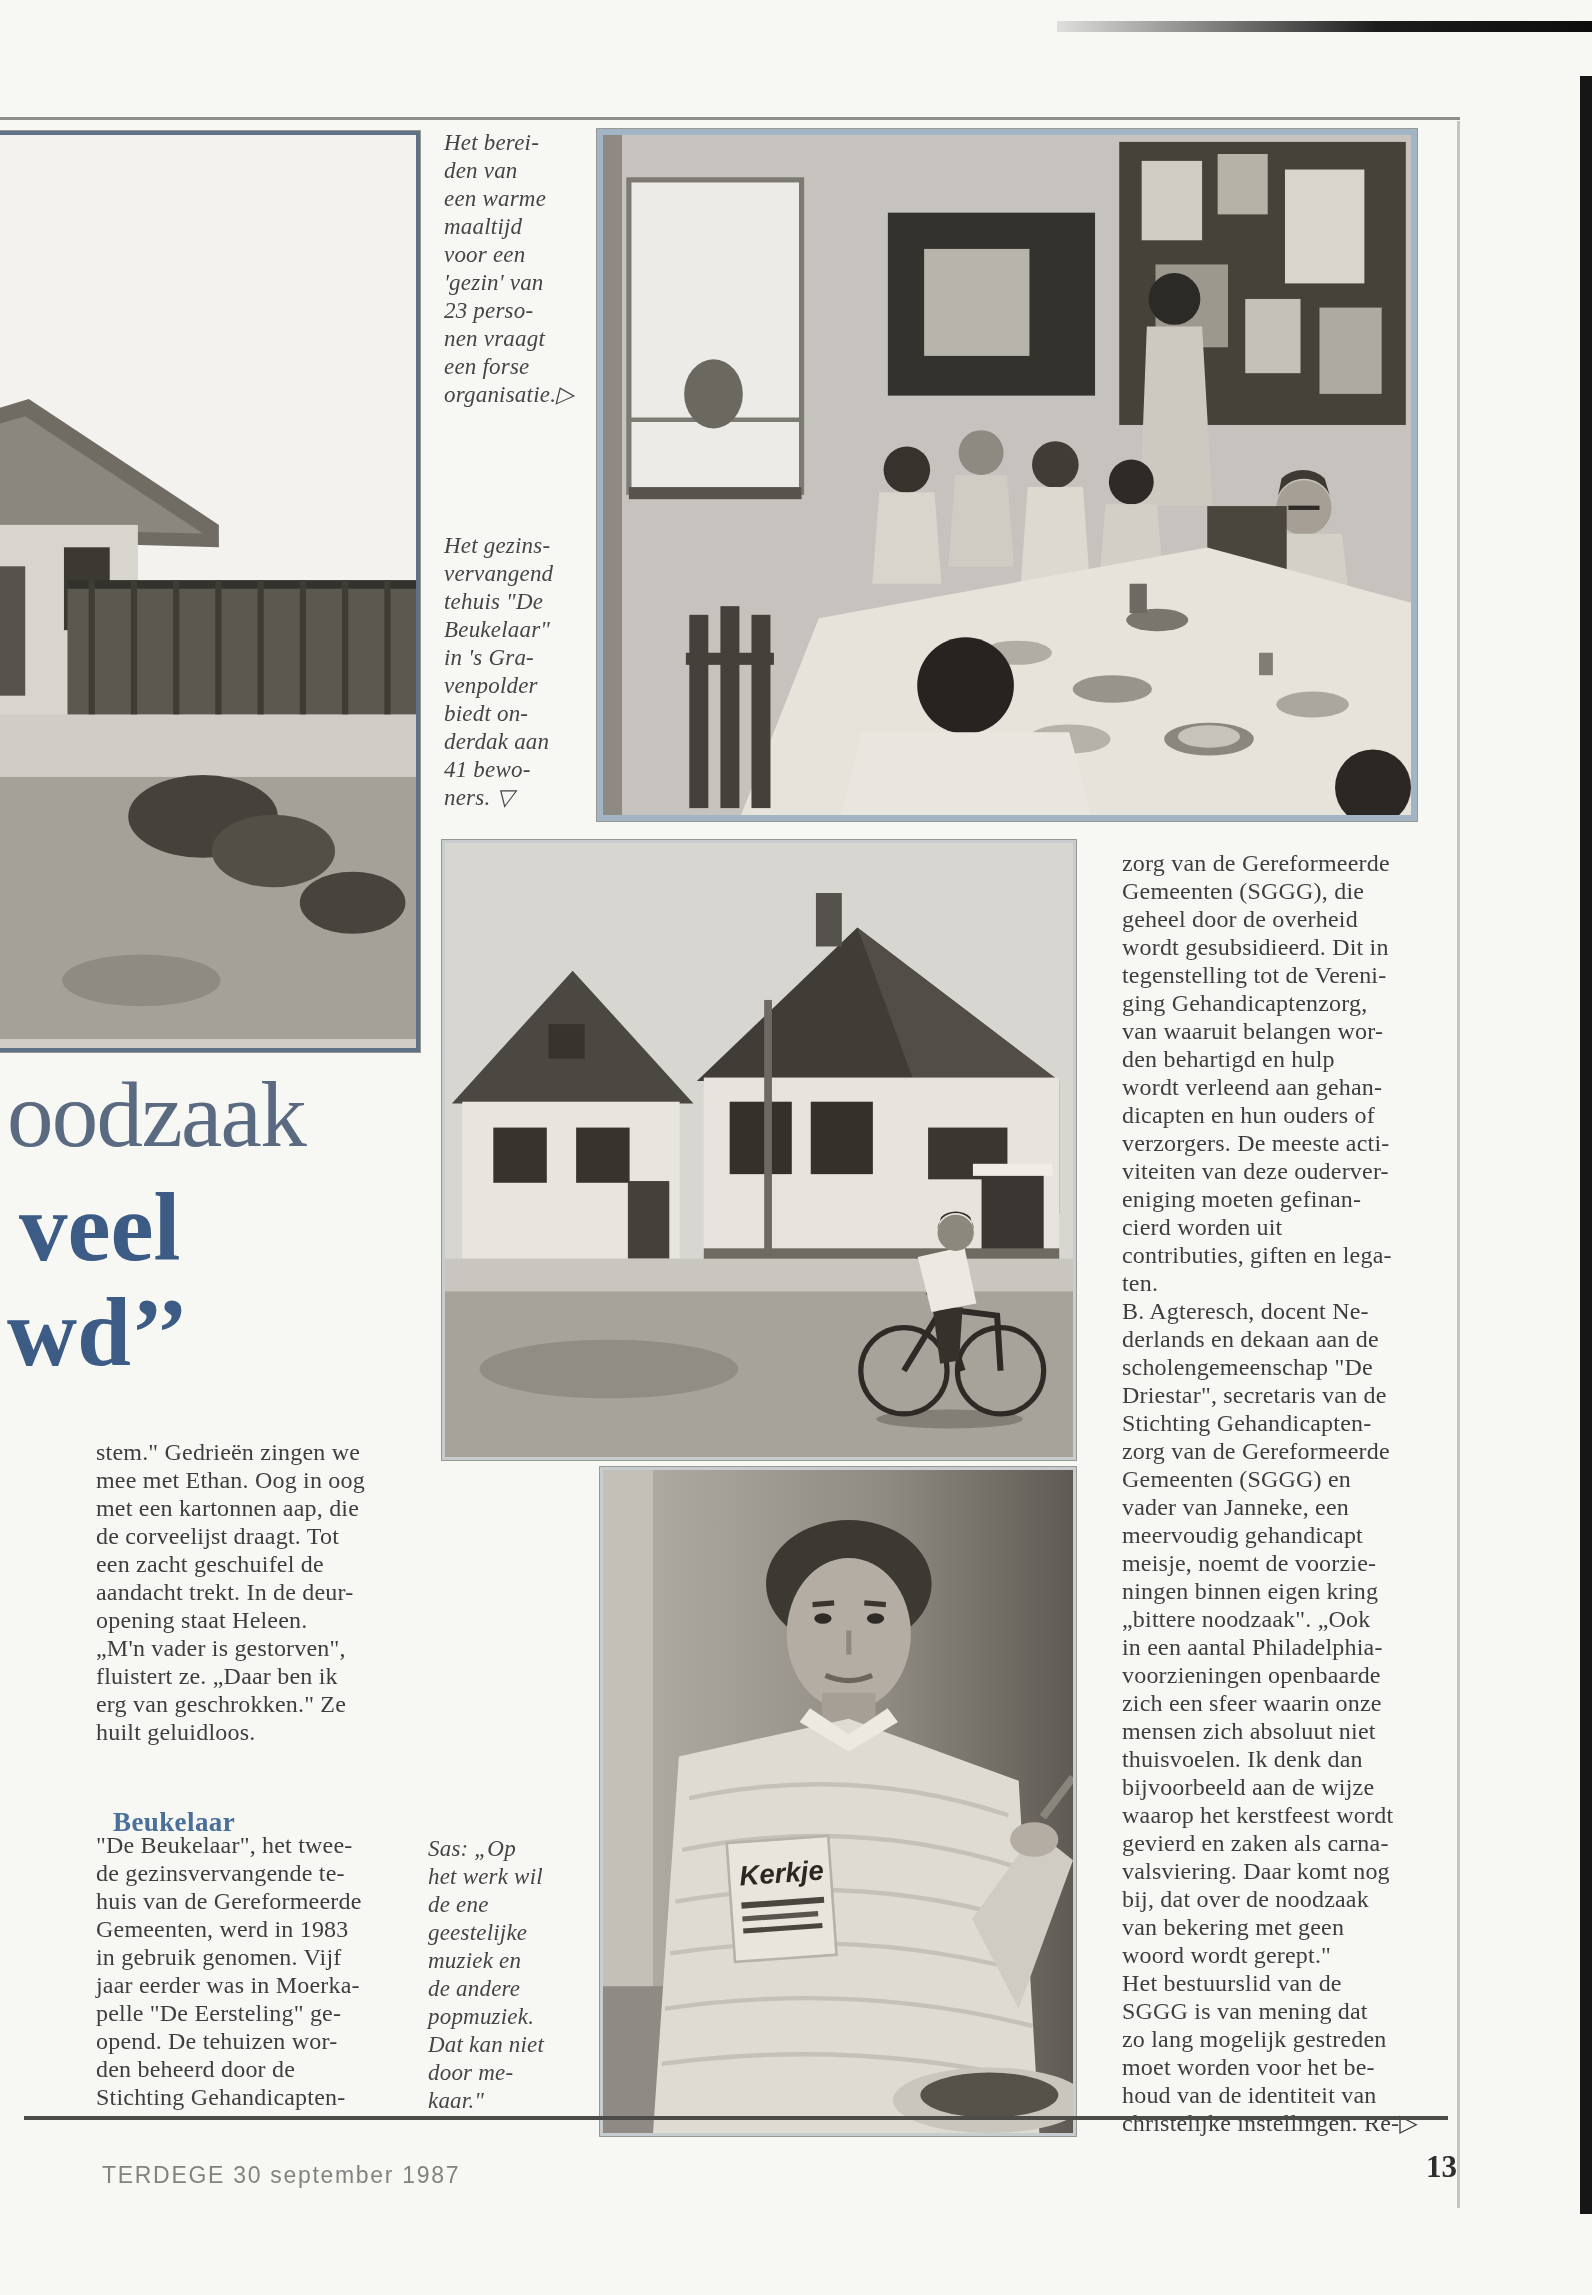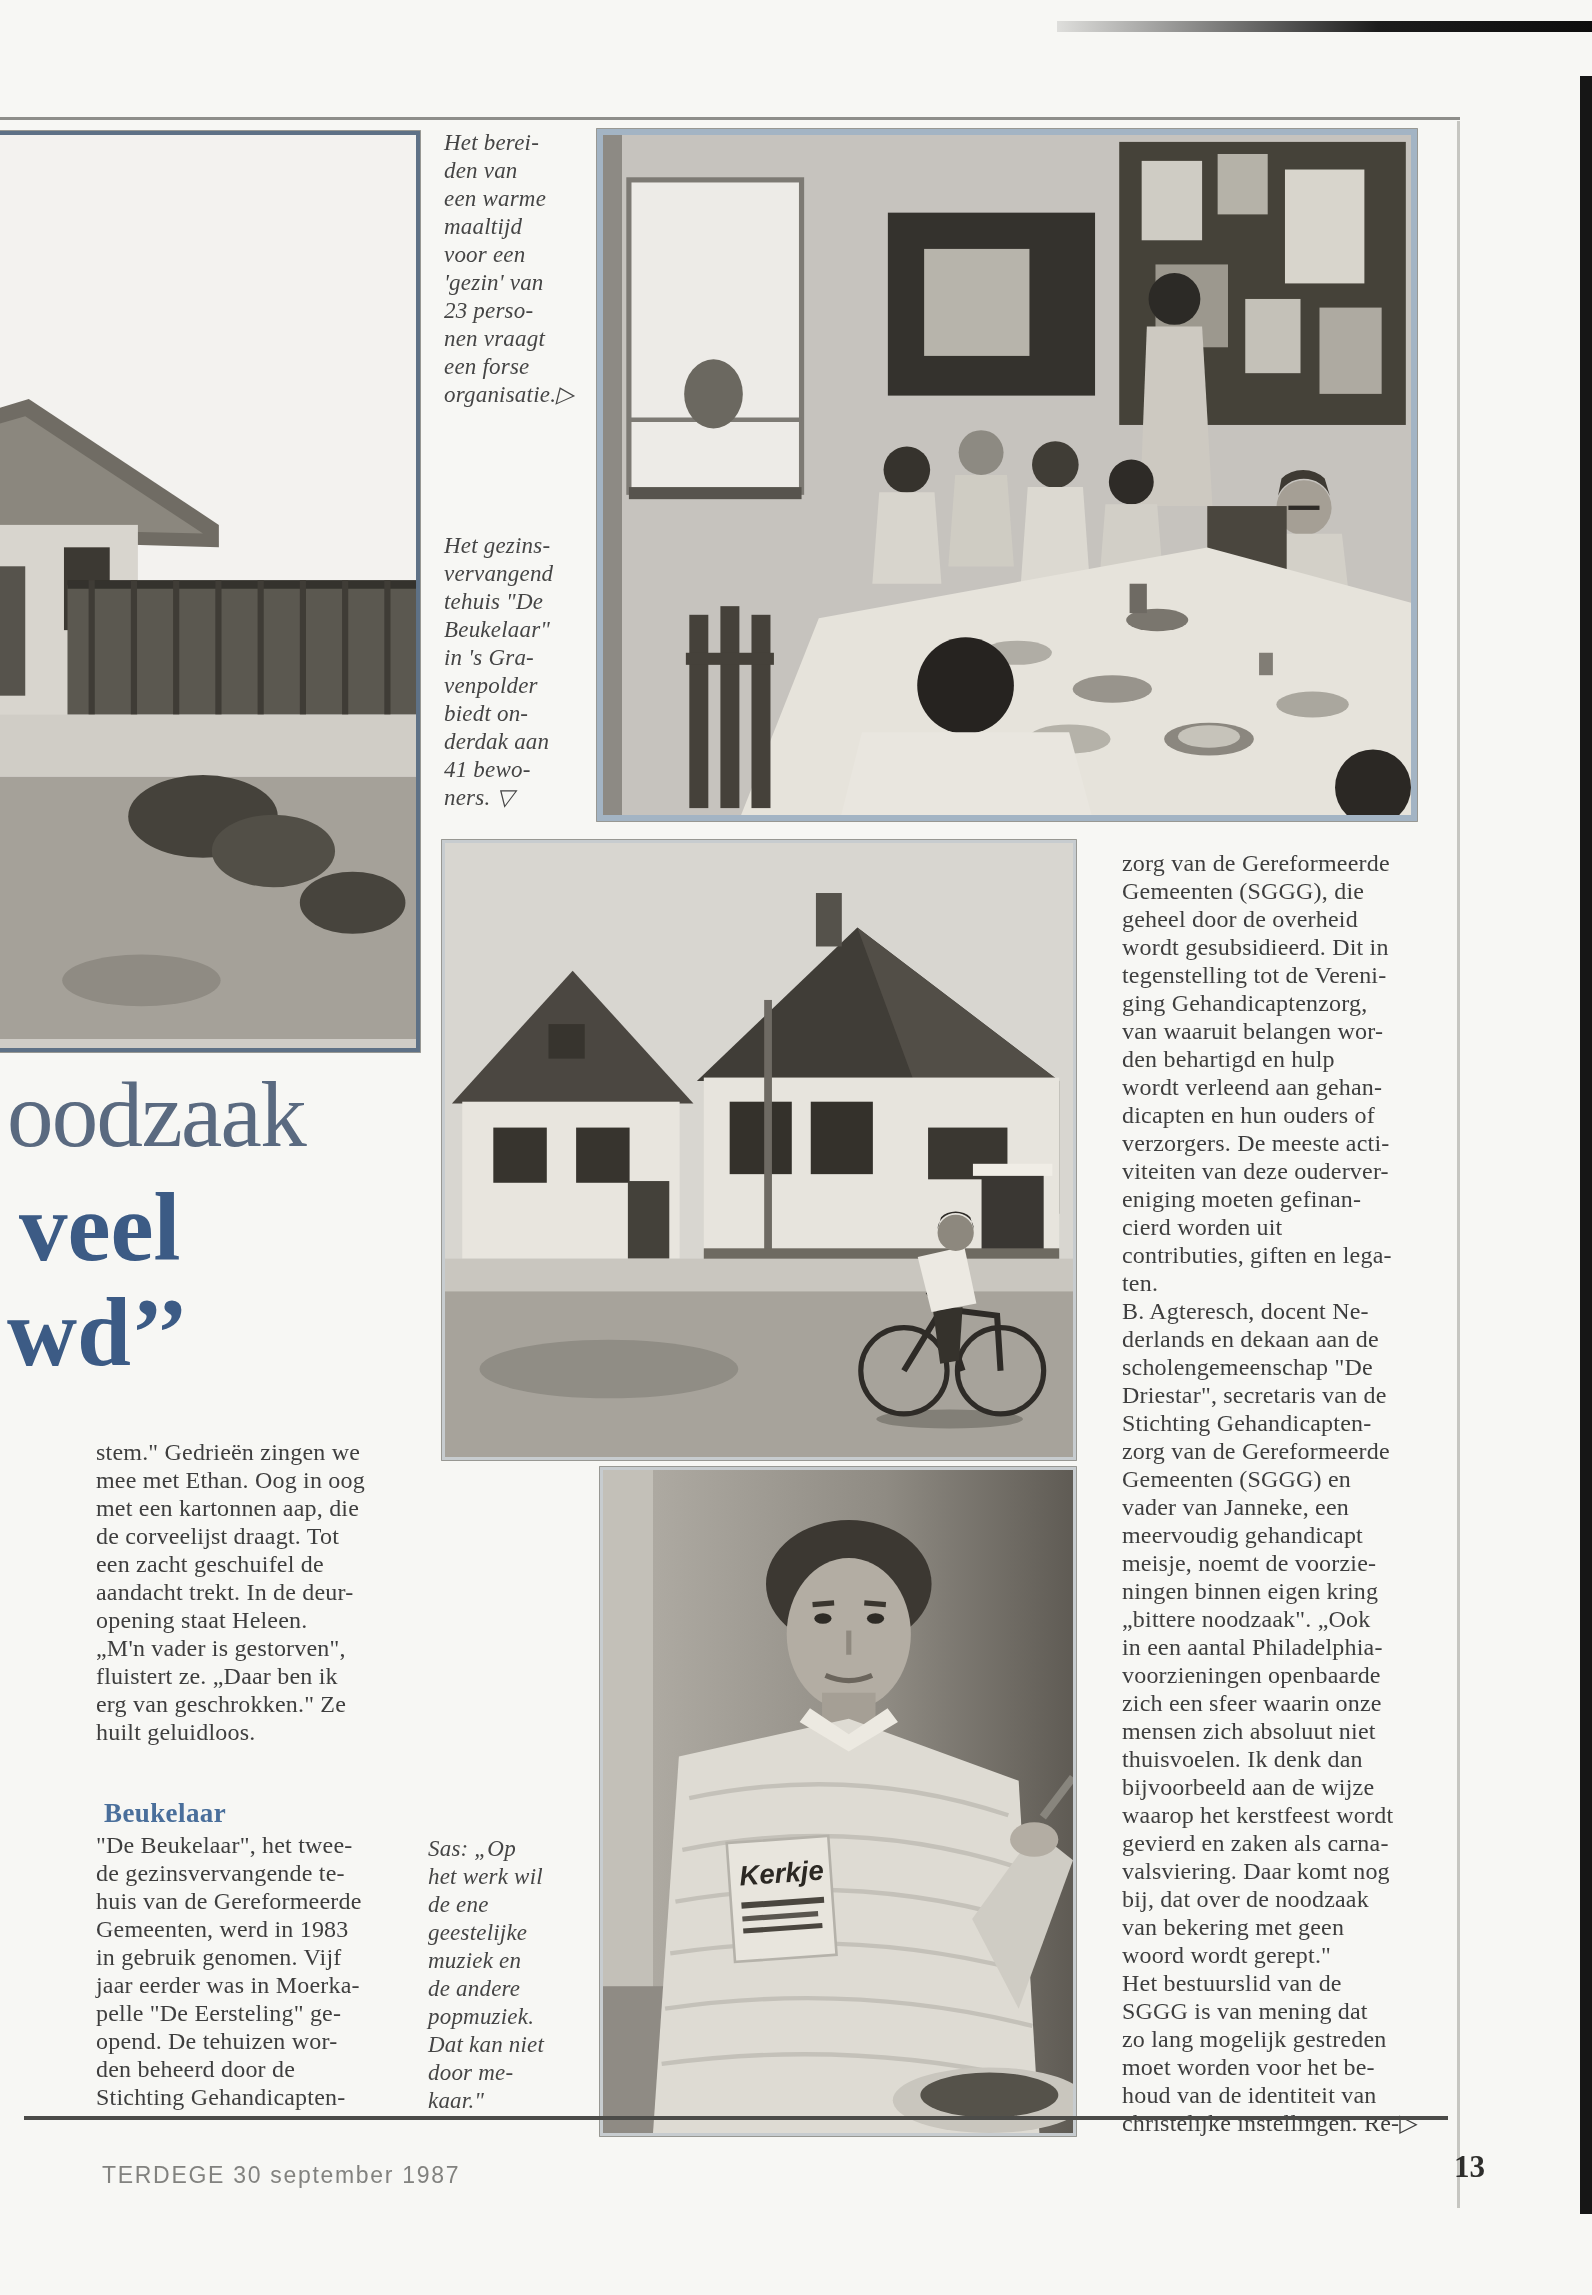--- a/index.html
+++ b/index.html
@@ -44,21 +44,21 @@
   .beuk-par{left:96px;top:1831px;width:345px;}
   .rightcol{left:1122px;top:818px;width:354px;line-height:28px;margin-top:31px;}
 
   .headline{font-family:"Liberation Serif",serif;}
   .hl1{left:7px;top:1068px;font-size:93px;font-weight:400;color:#5a6a80;letter-spacing:-1.7px;line-height:1;}
   .hl2{left:19px;top:1179px;font-size:97px;font-weight:700;color:#3c5b85;line-height:1;}
   .hl3{left:7px;top:1284px;font-size:97px;font-weight:700;color:#3c5b85;line-height:1;}
 
   .footer{left:102px;top:2162px;font-family:Liberation Sans, sans-serif;
     font-size:23px;color:#82827f;letter-spacing:1.7px;}
-  .pageno{left:1426px;top:2149px;font-size:31px;font-weight:700;color:#2e2e2c;margin-left:28px;}
+  .pageno{left:1426px;top:2149px;font-size:31px;font-weight:700;color:#2e2e2c;}
 </style>
 </head>
 <body>
 
 <div class="abs top-shadow"></div>
 <div class="abs rule-top"></div>
 <div class="abs page-edge-line"></div>
 <div class="abs right-bar"></div>
 <div class="abs gutter-bar"></div>
 
@@ -286,21 +286,21 @@
 mee met Ethan. Oog in oog
 met een kartonnen aap, die
 de corveelijst draagt. Tot
 een zacht geschuifel de
 aandacht trekt. In de deur-
 opening staat Heleen.
 „M'n vader is gestorven",
 fluistert ze. „Daar ben ik
 erg van geschrokken." Ze
 huilt geluidloos.</div>
-<h3 class="abs beuk-head" style="margin:8px">Beukelaar</h3>
+<h3 class="abs beuk-head" style="margin:17px">Beukelaar</h3>
 <div class="abs bodycol preline beuk-par">"De Beukelaar", het twee-
 de gezinsvervangende te-
 huis van de Gereformeerde
 Gemeenten, werd in 1983
 in gebruik genomen. Vijf
 jaar eerder was in Moerka-
 pelle "De Eersteling" ge-
 opend. De tehuizen wor-
 den beheerd door de
 Stichting Gehandicapten-</div>

